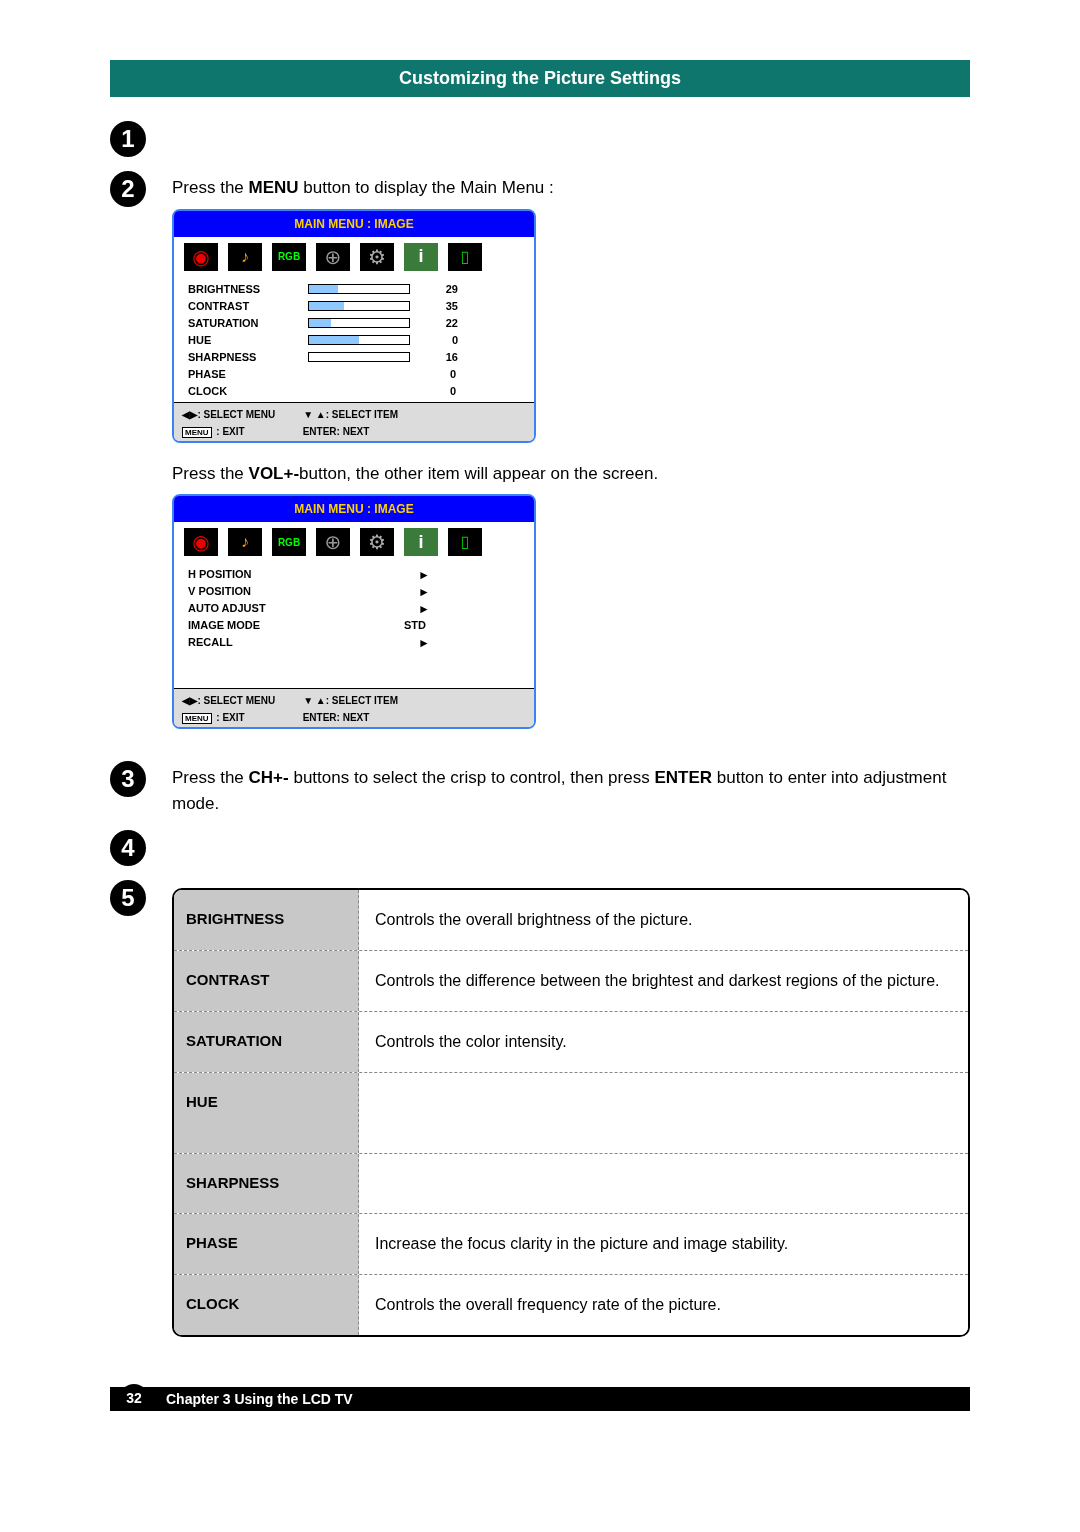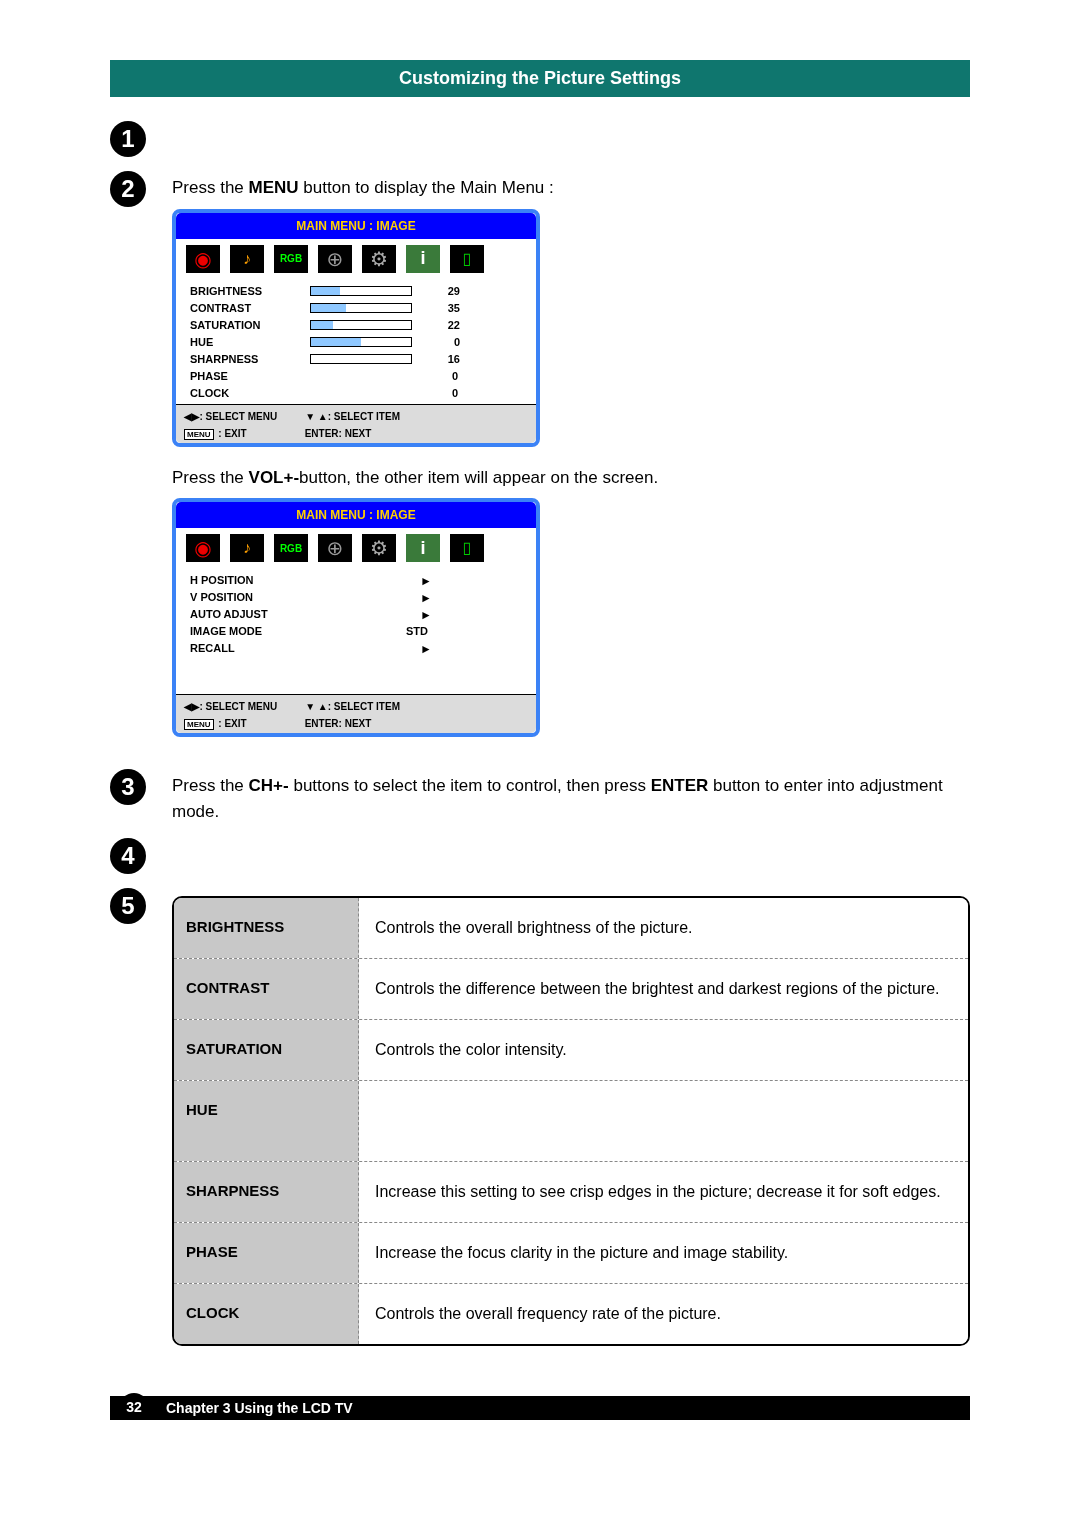--- a/index.html
+++ b/index.html
@@ -57,21 +57,21 @@
     color: #fff;
     align-items: center;
     justify-content: center;
     margin: 0 2px;
   }
   .power-btn svg { width: 14px; height: 14px; }
   .bold { font-weight: bold; }
   
   .osd {
     width: 360px;
-    border: 4px solid #3b82f6;
+    border: 2px solid #3b82f6;
     border-radius: 8px;
     margin: 8px 0 18px 0;
     font-family: Arial, sans-serif;
   }
   .osd-title {
     background: #0000ff;
     color: #ffd000;
     font-weight: bold;
     font-size: 12px;
     text-align: center;
@@ -357,21 +357,21 @@
             <span>ENTER: NEXT</span>
           </div>
         </div>
       </div>
     </div>
   </div>
 
   <div class="step-row">
     <div class="step-num">3</div>
     <div class="step-body">
-      <span>Press the </span><span class="bold">CH+-</span><span> buttons to select the item to control, then press </span><span class="bold">ENTER</span><span> button to enter into adjustment mode.</span>
+      <span>Press the </span><span class="bold">CH+-</span><span> buttons to select the crisp to control, then press </span><span class="bold">ENTER</span><span> button to enter into adjustment mode.</span>
     </div>
   </div>
 
   <div class="step-row">
     <div class="step-num">4</div>
   </div>
 
   <div class="step-row">
     <div class="step-num">5</div>
     <div class="step-body">
@@ -386,21 +386,20 @@
           </div>
         <div class="def-row">
             <div class="def-label">SATURATION</div>
             <div class="def-desc">Controls the color intensity.</div>
           </div>
         <div class="def-row tall">
             <div class="def-label">HUE</div>
           </div>
         <div class="def-row">
             <div class="def-label">SHARPNESS</div>
-            <div class="def-desc">Increase this setting to see crisp edges in the picture; decrease it for soft edges.</div>
           </div>
         <div class="def-row">
             <div class="def-label">PHASE</div>
             <div class="def-desc">Increase the focus clarity in the picture and image stability.</div>
           </div>
         <div class="def-row">
             <div class="def-label">CLOCK</div>
             <div class="def-desc">Controls the overall frequency rate of the picture.</div>
           </div>
       </div>

